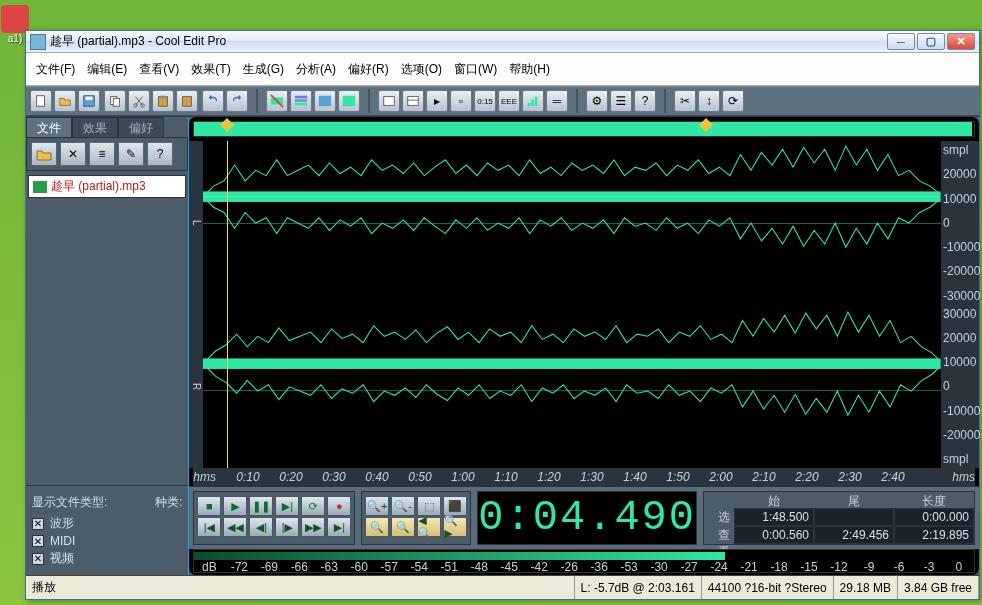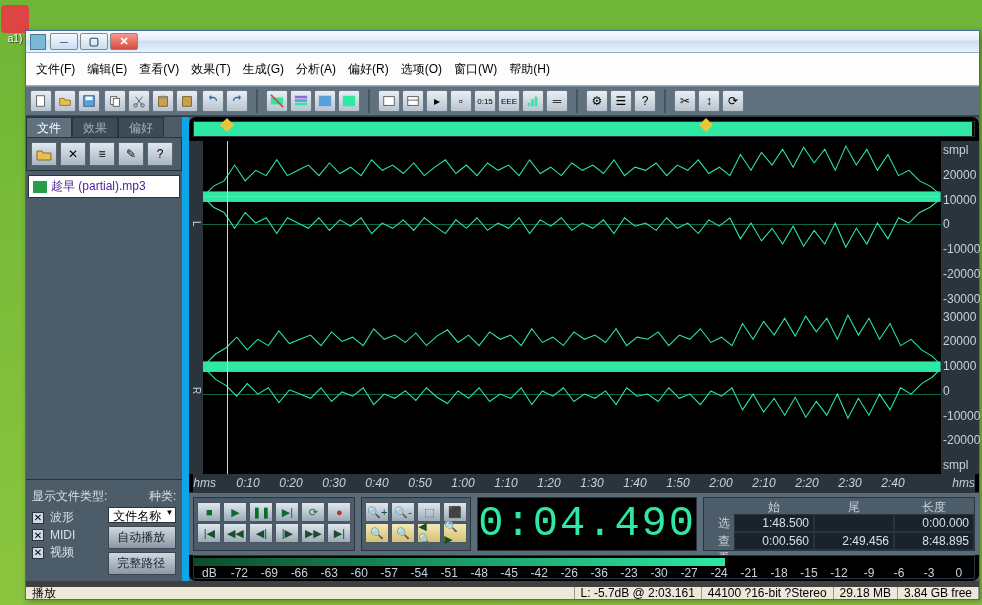--- a/index.html
+++ b/index.html
@@ -21,29 +21,29 @@
 .menubar { height: 22px; background: #fdfdfd; display: flex; align-items: center; padding: 16px 4px; border-bottom: 1px solid #aaa; }
 .menuitem { padding: 2px 6px; cursor: pointer; }
 
 .toolbar { height: 30px; background: #5f717f; border-top: 1px solid #7a8b99; border-bottom: 1px solid #3e4b56; display: flex; align-items: center; padding: 0 4px; gap: 4px; }
 .tbtn { width: 22px; height: 22px; background: linear-gradient(to bottom,#e8eef4,#b8c4d0); border: 1px solid #6a7682; border-radius: 2px; display: flex; align-items: center; justify-content: center; cursor: pointer; }
 .tbtn svg { width: 14px; height: 14px; }
 .tsep { width: 2px; height: 24px; background: #475460; margin: 0 4px; }
 .tgroup { display: flex; gap: 2px; }
 
 .workarea { flex: 1; display: flex; background: #4c5c69; border-top: 1px solid #2e3a44; }
-.sidebar { width: 205px; background: #4c5c69; display: flex; flex-direction: column; border-right: 7px solid #0ea5e9; }
+.sidebar { width: 205px; background: #4c5c69; display: flex; flex-direction: column; border-right: 1px solid #0ea5e9; }
 .sidetabs { display: flex; height: 20px; }
 .sidetab { flex: 0 0 auto; padding: 2px 10px; background: #3e4b56; color: #9db0c0; border: 1px solid #2a343d; border-bottom: none; cursor: pointer; }
 .sidetab.active { background: #5f717f; color: #fff; }
 .sidepanel { background: #4c5c69; padding: 4px; border: 1px solid #2a343d; flex: 0 0 auto; }
 .sidebtns { display: flex; gap: 3px; flex-wrap: wrap; }
 .sbtn { width: 26px; height: 24px; background: linear-gradient(to bottom,#dfe7ee,#a8b6c3); border: 1px solid #5a6773; display: flex; align-items: center; justify-content: center; cursor: pointer; }
 .filelist { flex: 1; background: #4c5c69; padding: 4px 2px; overflow: auto; }
-.fileitem { background: #fff; color: #4c1d95; padding: 2px 4px; display: flex; align-items: center; gap: 4px; border: 1px solid #2a343d; }
+.fileitem { background: #fff; color: #b91c1c; padding: 2px 4px; display: flex; align-items: center; gap: 4px; border: 1px solid #2a343d; }
 .fileitem .ficon { width: 14px; height: 12px; background: #2a9d4a; }
 .filterbox { background: #4c5c69; padding: 6px; border-top: 1px solid #2a343d; }
 .filterrow { display: flex; align-items: center; gap: 6px; color: #d4e0ea; margin: 2px 0; }
 .checkbox { width: 12px; height: 12px; background: #cfd8e0; border: 1px solid #2a343d; display: inline-flex; align-items: center; justify-content: center; font-size: 10px; color: #000; }
 .select { background: #fff; color: #000; border: 1px solid #2a343d; padding: 0 14px 0 4px; height: 16px; position: relative; }
 .select::after { content: "▼"; position: absolute; right: 2px; font-size: 8px; color: #000; }
 .smallbtn { background: linear-gradient(to bottom,#cfd8e0,#8a98a5); border: 1px solid #3a4750; padding: 2px 8px; color: #1a232b; cursor: pointer; }
 
 .waveview { flex: 1; display: flex; flex-direction: column; background: #000; position: relative; border-radius: 7px; }
 .overview { height: 16px; background: #000; border: 1px solid #2a343d; margin: 4px; position: relative; }
@@ -73,38 +73,39 @@
 .selinfo { background: #4c5c69; border: 1px solid #2a343d; display: grid; grid-template-columns: 30px 80px 80px 80px; grid-template-rows: 16px 18px 18px; color: #c4d2dd; font-size: 11px; }
 .selinfo .hdr { text-align: center; padding: 1px 2px; }
 .selinfo .lbl { text-align: right; padding: 1px 4px; }
 .selinfo .val { background: #1a232b; border: 1px solid #2a343d; text-align: right; padding: 1px 4px; color: #d4e0ea; }
 
 .levelmeter { height: 24px; background: #000; border: 1px solid #2a343d; margin: 0 4px 2px 4px; position: relative; }
 .levelfill { position: absolute; left: 0; top: 2px; bottom: 12px; background: linear-gradient(to right, #0a4d2a, #2ee8a3); }
 .levelscale { position: absolute; bottom: 0; left: 0; right: 0; height: 12px; display: flex; color: #c4d2dd; font-size: 10px; margin-top: 45px; }
 .levelscale span { flex: 1; text-align: center; }
 
-.statusbar { height: 18px; background: #ece9d8; border-top: 6px solid #404040; display: flex; align-items: center; font-size: 11px; color: #000; }
+.statusbar { height: 24px; background: #ece9d8; border-top: 1px solid #404040; display: flex; align-items: center; font-size: 11px; color: #000; }
 .statusbar .cell { border-right: 1px solid #999; padding: 0 6px; height: 100%; display: flex; align-items: center; }
 .statusbar .stretch { flex: 1; }
 </style>
 </head>
 <body>
 
 <div class="desktop">
   <div class="desktop-icon">
     <div class="iconbox"></div>
     <div class="label">a1)</div>
   </div>
 </div>
 
 <div class="window">
 
   <div class="titlebar">
     <div class="appicon"></div>
+    <div class="title">趁早 (partial).mp3 - Cool Edit Pro</div>
     <div class="winbtns">
       <div class="winbtn min">─</div>
       <div class="winbtn max">▢</div>
       <div class="winbtn close">✕</div>
     </div>
   </div>
 
   <div class="menubar">
     <div class="menuitem">文件(F)</div>
     <div class="menuitem">编辑(E)</div>
@@ -279,25 +280,20 @@
                 <span>波形</span>
               </div>
             <div class="filterrow">
                 <span class="checkbox">✕</span>
                 <span>MIDI</span>
               </div>
             <div class="filterrow">
                 <span class="checkbox">✕</span>
                 <span>视频</span>
               </div>
-          </div>
-          <div style="flex:1;display:flex;flex-direction:column;gap:3px">
-            <div class="select"><span>文件名称</span></div>
-            <div class="smallbtn">自动播放</div>
-            <div class="smallbtn">完整路径</div>
           </div>
         </div>
       </div>
     </div>
 
     <div class="waveview">
       <div class="overview">
         <div class="overview-fill"></div>
         <div class="overview-mark" style="left:3.5%"></div>
         <div class="overview-mark" style="left:65%"></div>
@@ -419,42 +415,42 @@
           <div class="hdr">始</div>
           <div class="hdr">尾</div>
           <div class="hdr">长度</div>
           <div class="lbl">选</div>
           <div class="val">1:48.500</div>
           <div class="val"></div>
           <div class="val">0:00.000</div>
           <div class="lbl">查看</div>
           <div class="val">0:00.560</div>
           <div class="val">2:49.456</div>
-          <div class="val">8:48.895</div>
+          <div class="val">2:19.895</div>
         </div>
       </div>
 
       <div class="levelmeter">
         <div class="levelfill" style="width:68%"></div>
         <div class="levelscale">
           <span>dB</span>
             <span>-72</span>
             <span>-69</span>
             <span>-66</span>
             <span>-63</span>
             <span>-60</span>
             <span>-57</span>
             <span>-54</span>
             <span>-51</span>
             <span>-48</span>
             <span>-45</span>
             <span>-42</span>
             <span>-26</span>
             <span>-36</span>
-            <span>-23</span>
+            <span>-53</span>
             <span>-30</span>
             <span>-27</span>
             <span>-24</span>
             <span>-21</span>
             <span>-18</span>
             <span>-15</span>
             <span>-12</span>
             <span>-9</span>
             <span>-6</span>
             <span>-3</span>

